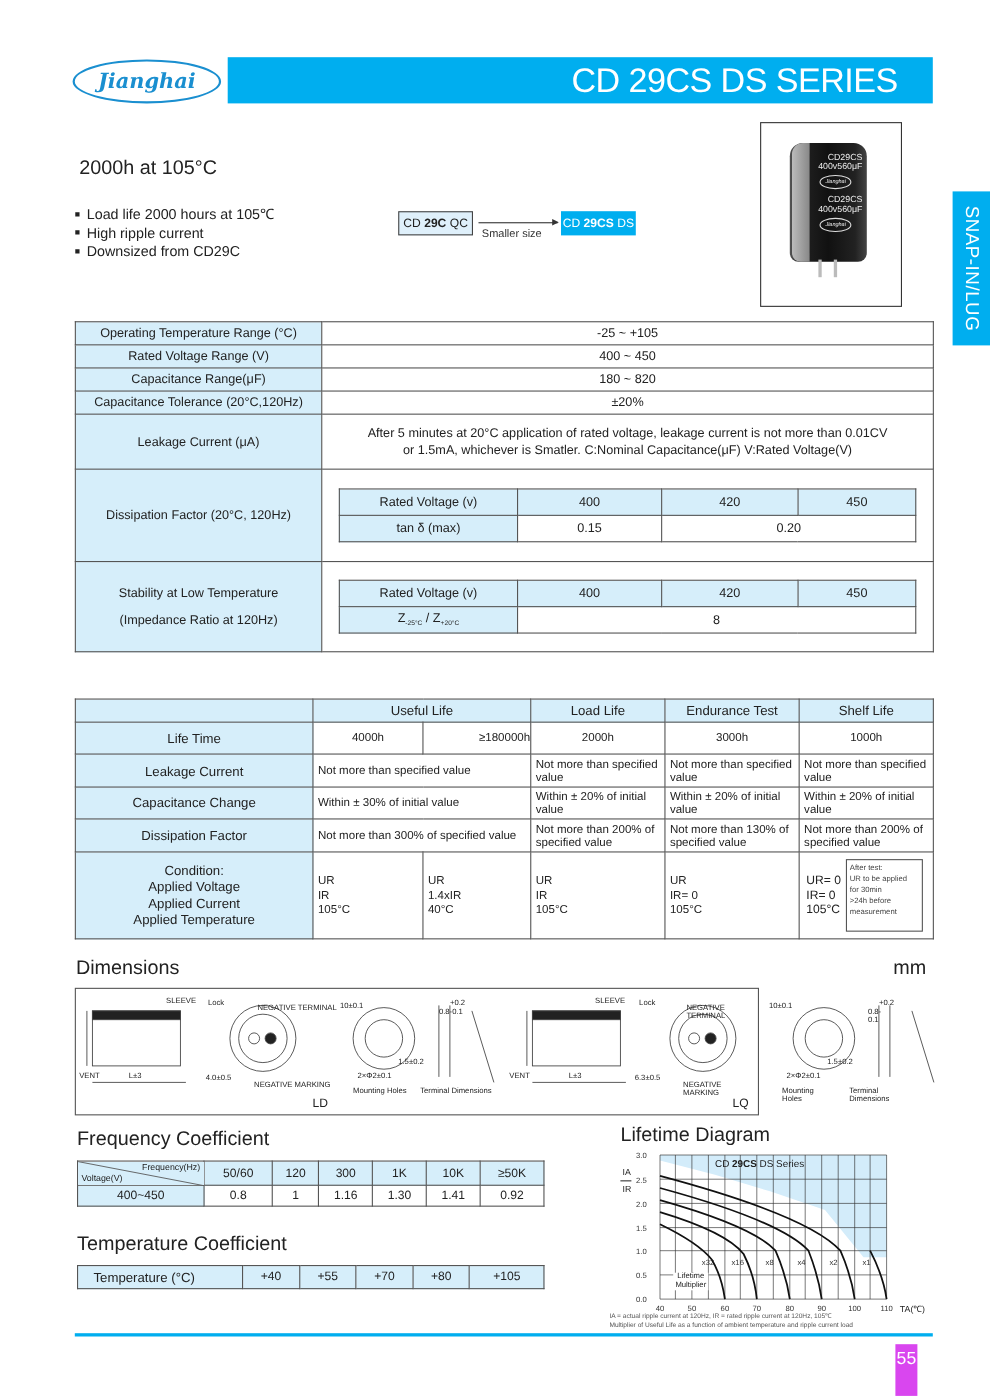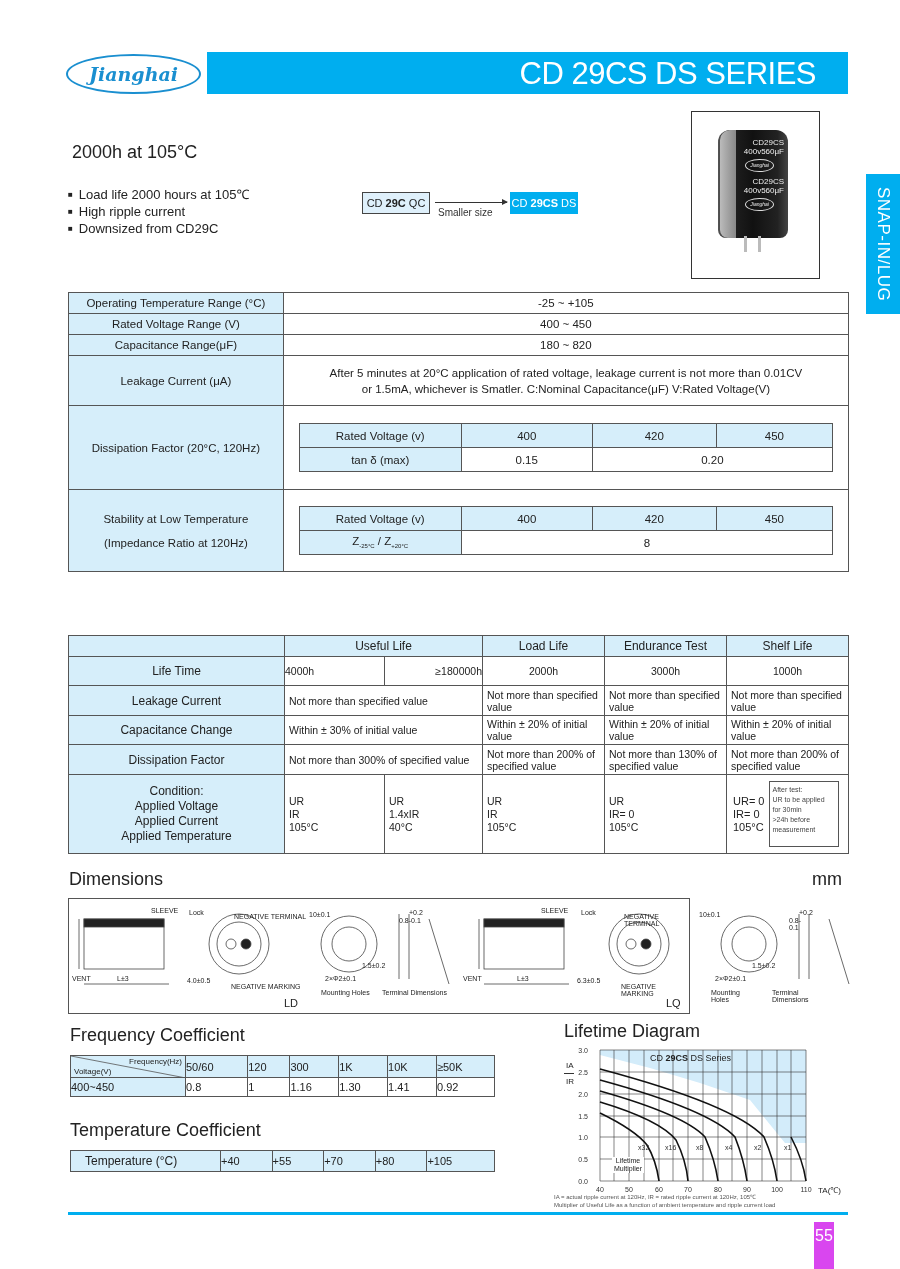--- a/index.html
+++ b/index.html
@@ -26,21 +26,21 @@
   table { border-collapse: collapse; }
   .spec td { border: 1px solid #555; font-size: 11.5px; text-align: center; }
   .hd { background: #d6eefa; }
   .inner td { border: 1px solid #555; font-size: 11.5px; height: 24px; text-align: center; }
   .life td { border: 1px solid #555; font-size: 10.5px; }
   .life .lh { background: #d6eefa; text-align: center; font-size: 12px; }
   .life .lt { text-align: left; padding-left: 4px; line-height: 12px; }
   .section-h { font-size: 18px; color: #222; }
   .dims { left: 68px; top: 898px; width: 622px; height: 116px; border: 1px solid #555; }
   .dim-label { font-size: 11px; }
-  .coef td { border: 1px solid #555; font-size: 11px; height: 19px; }
+  .coef td { border: 1px solid #555; font-size: 11px; text-align: center; height: 19px; }
   .bottom-line { left: 68px; top: 1212px; width: 780px; height: 3px; background: #00aeef; }
   .page-num { left: 814px; top: 1222px; width: 20px; height: 47px; background: #d946ef; color: #fff; font-size: 16px; text-align: center; line-height: 28px; }
   .note { font-size: 6px; color: #555; line-height: 8px; }
 </style>
 </head>
 <body>
 
 <div class="abs logo">Jianghai</div>
 <div class="abs title-bar">CD 29CS DS SERIES</div>
 <div class="abs side-tab">SNAP-IN/LUG</div>
@@ -77,20 +77,24 @@
         <td class="hd">Operating Temperature Range (°C)</td>
         <td>-25 ~ +105</td>
       </tr>
   <tr style="height:21px">
         <td class="hd">Rated Voltage Range (V)</td>
         <td>400 ~ 450</td>
       </tr>
   <tr style="height:21px">
         <td class="hd">Capacitance Range(μF)</td>
         <td>180 ~ 820</td>
+      </tr>
+  <tr style="height:21px">
+        <td class="hd">Capacitance Tolerance (20°C,120Hz)</td>
+        <td>±20%</td>
       </tr>
   <tr style="height:50px">
     <td class="hd">Leakage Current (μA)</td>
     <td style="line-height:16px">
           <div>After 5 minutes at 20°C application of rated voltage, leakage  current is not more than 0.01CV</div>
           <div>or 1.5mA, whichever is Smatler. C:Nominal Capacitance(μF)  V:Rated Voltage(V)</div>
         </td>
   </tr>
   <tr style="height:84px">
     <td class="hd">Dissipation Factor (20°C, 120Hz)</td>
@@ -141,21 +145,21 @@
   <tbody>
       <tr style="height:21px">
     <td class="lh" style="width:216px"></td>
     <td class="lh" colspan="2">Useful Life</td>
     <td class="lh" style="width:122px">Load Life</td>
     <td class="lh" style="width:122px">Endurance Test</td>
     <td class="lh" style="width:122px">Shelf Life</td>
   </tr>
   <tr style="height:29px">
     <td class="lh">Life Time</td>
-    <td style="text-align:left;width:100px">4000h</td>
+    <td style="text-align:center;width:100px">4000h</td>
     <td style="text-align:right">≥180000h</td>
     <td style="text-align:center">2000h</td>
     <td style="text-align:center">3000h</td>
     <td style="text-align:center">1000h</td>
   </tr>
   <tr style="height:30px">
     <td class="lh">Leakage Current</td>
     <td class="lt" colspan="2">Not more than specified value</td>
     <td class="lt">Not more than specified value</td>
     <td class="lt">Not more than specified value</td>

